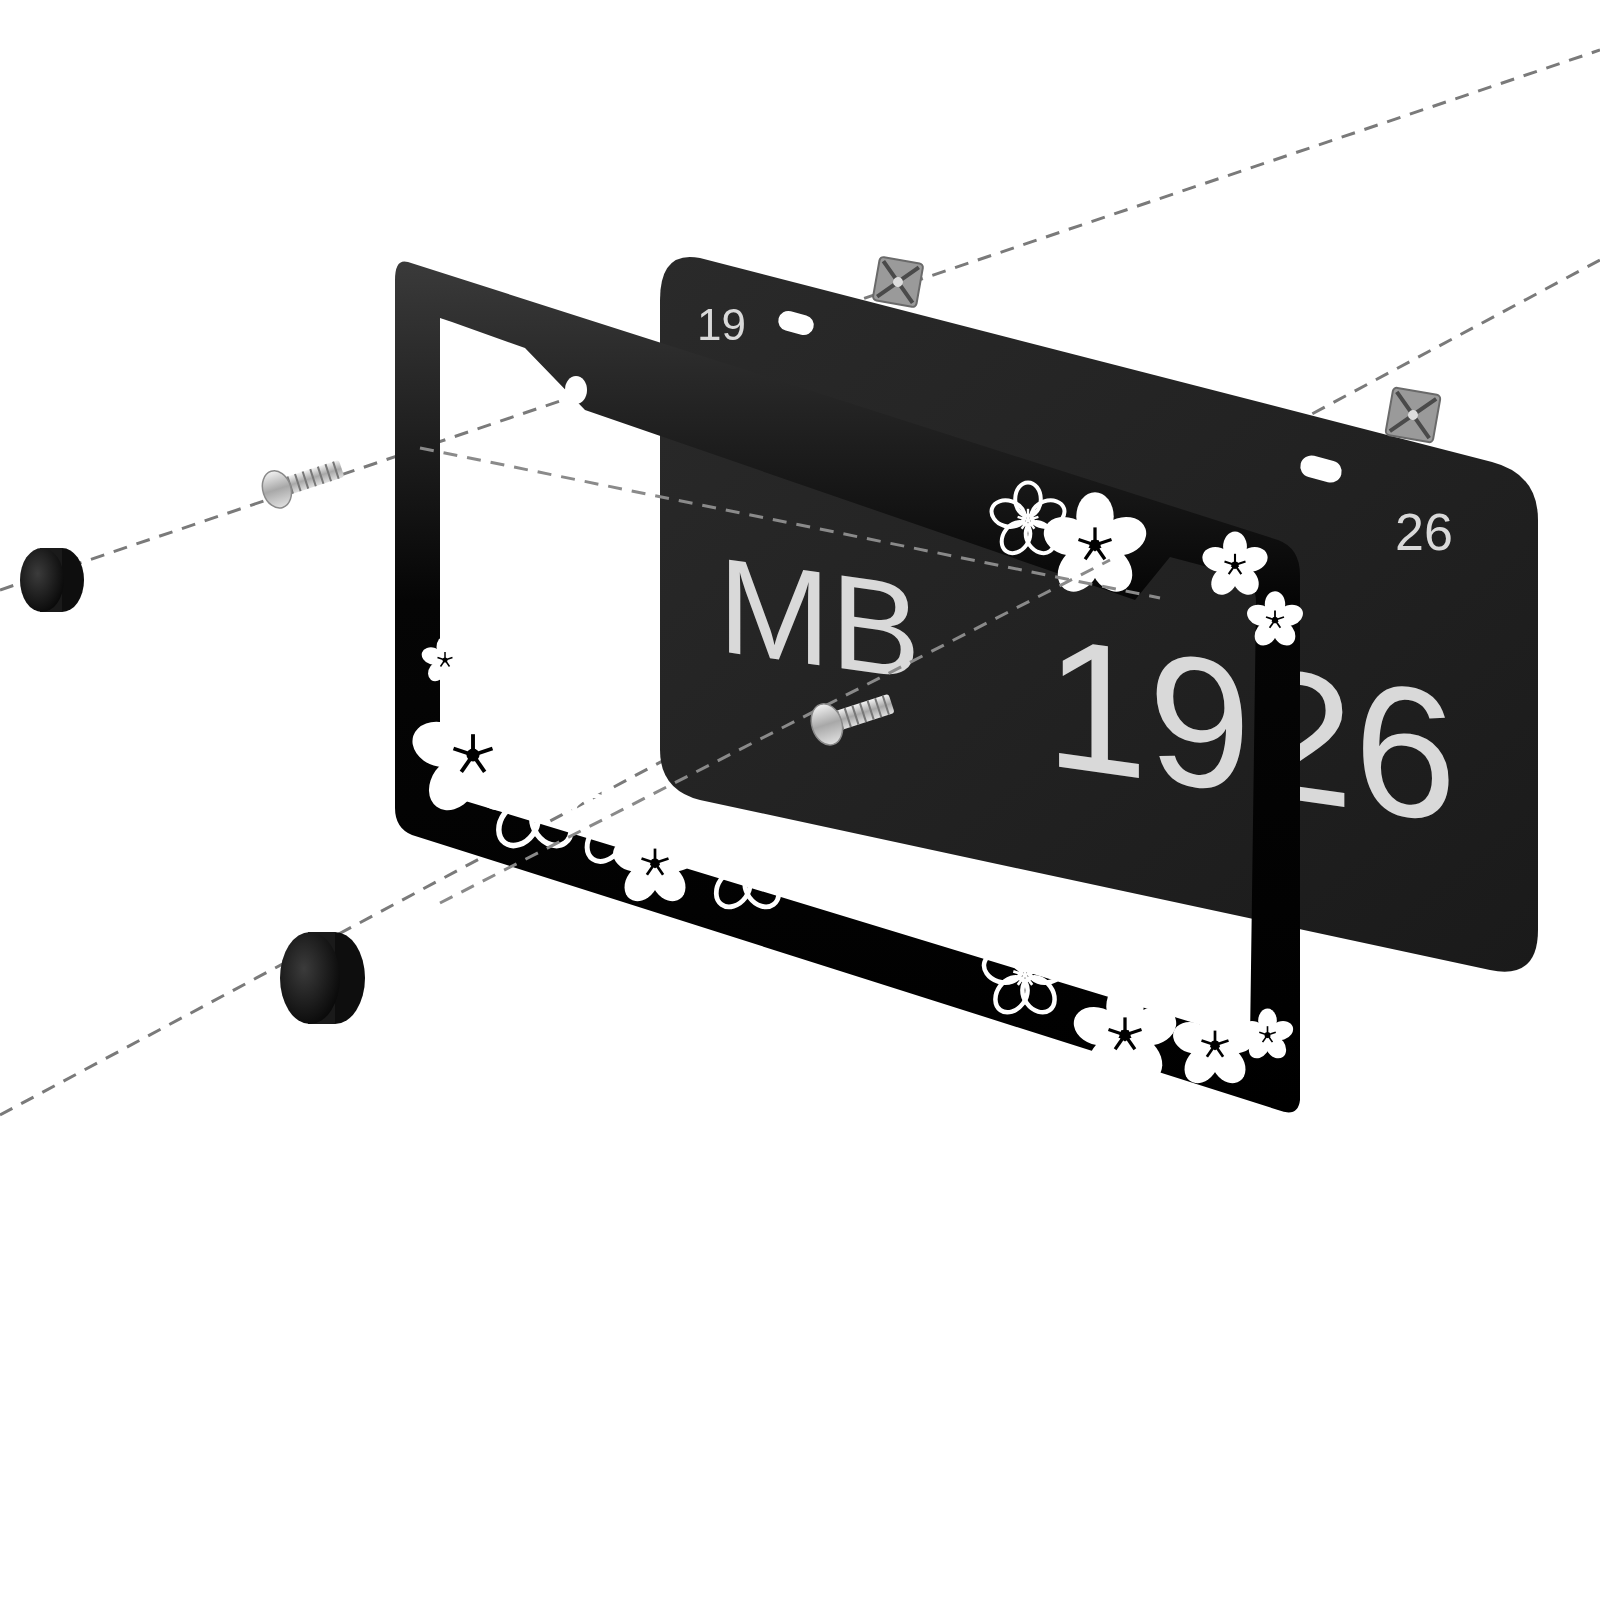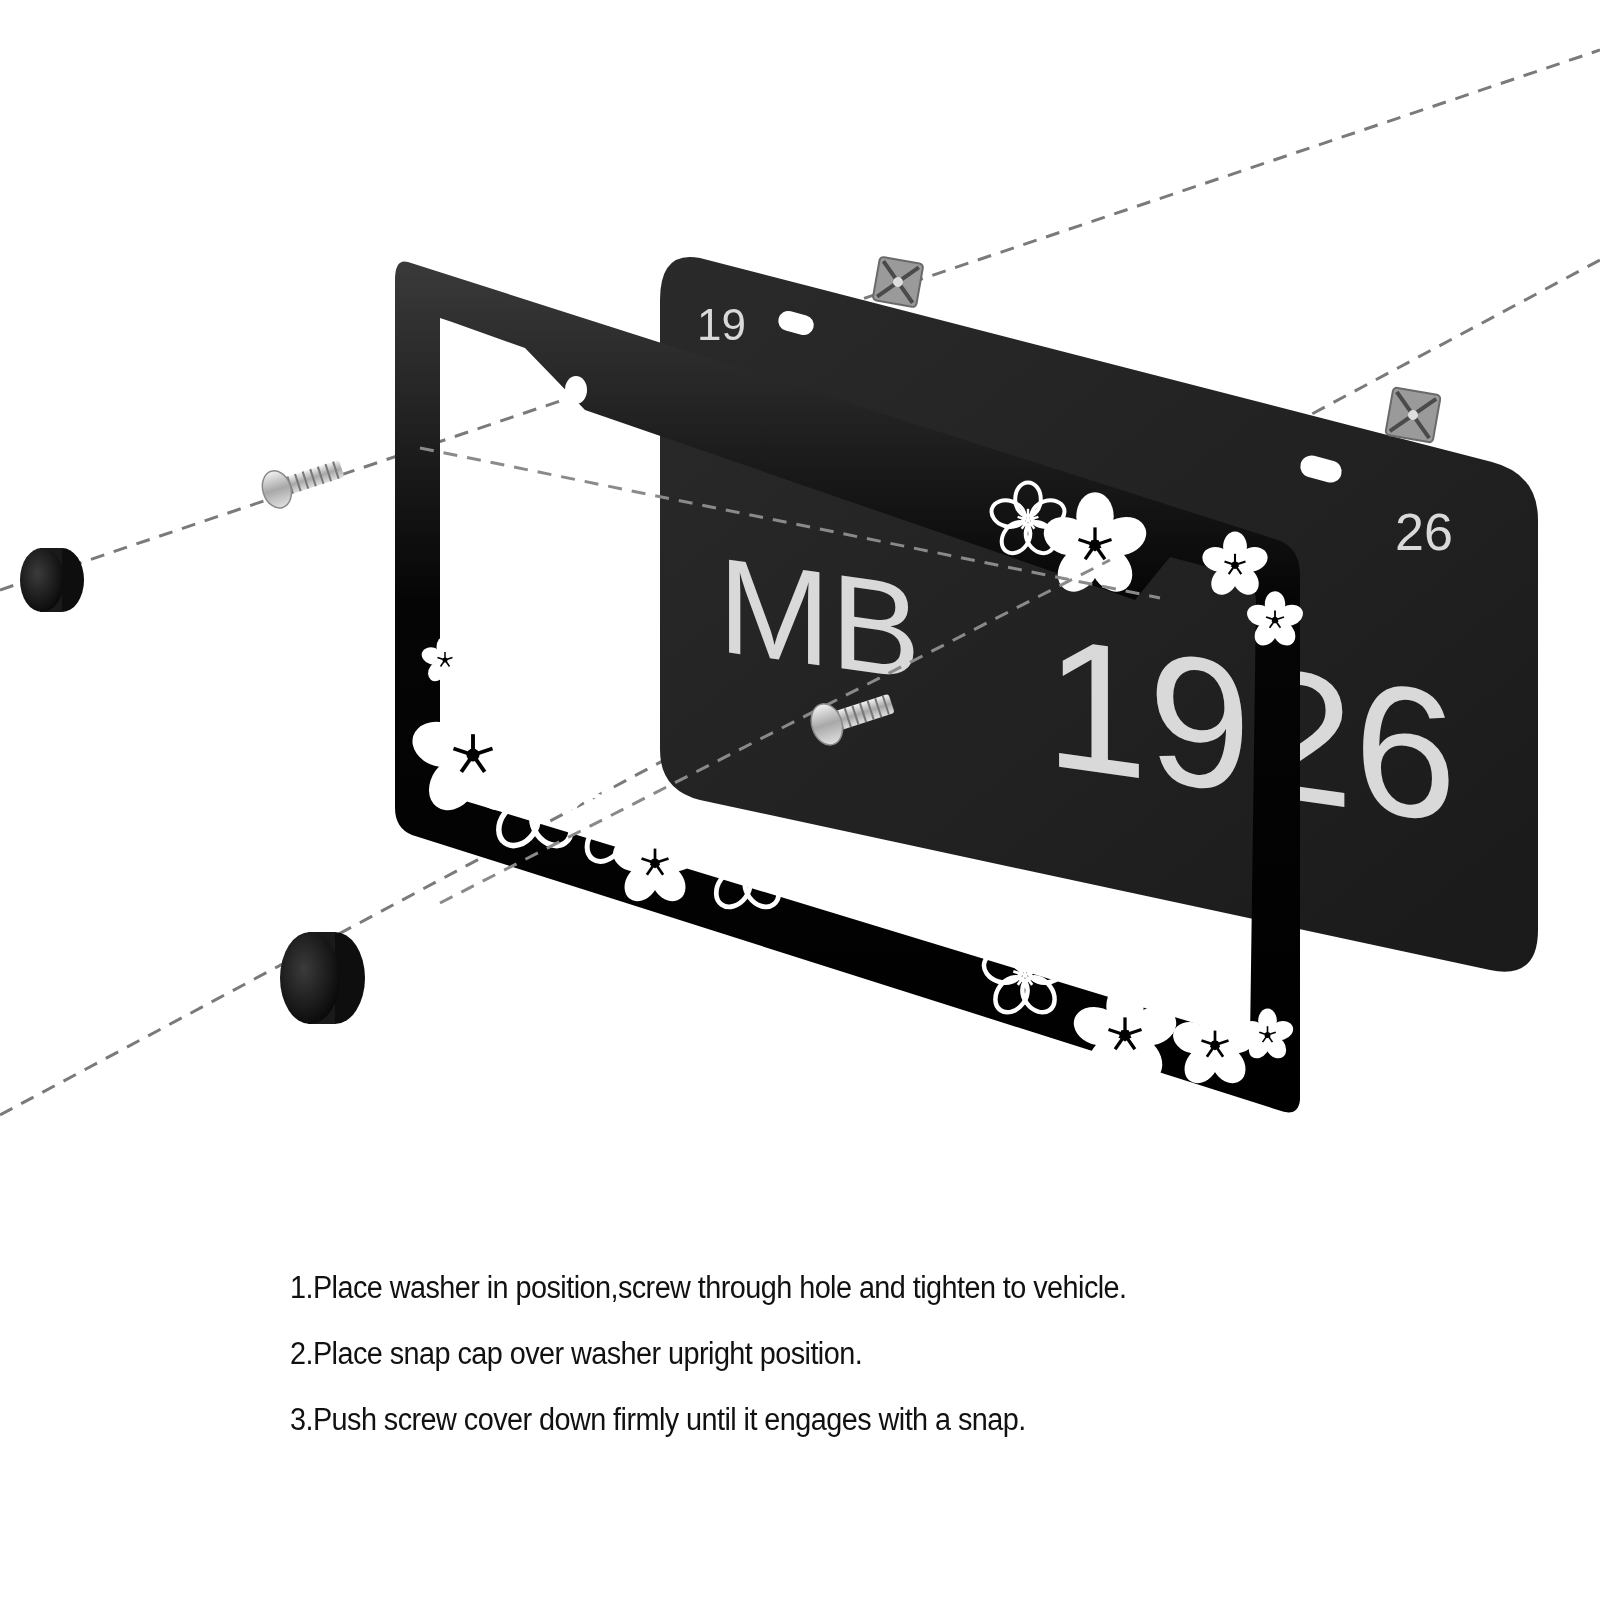--- a/index.html
+++ b/index.html
@@ -156,18 +156,13 @@
       <rect x="40" y="548" width="22" height="64" fill="#1a1a1a"></rect>
       <ellipse cx="42" cy="580" rx="22" ry="32" fill="url(#capGrad)"></ellipse>
     </g>
     <g>
       <ellipse cx="335" cy="978" rx="30" ry="46" fill="#0e0e0e"></ellipse>
       <rect x="308" y="932" width="27" height="92" fill="#1a1a1a"></rect>
       <ellipse cx="310" cy="978" rx="30" ry="46" fill="url(#capGrad)"></ellipse>
     </g>
   </svg>
 
-  <div class="instructions">
-    <div class="step">1.Place washer in position,screw through hole and tighten to vehicle.</div>
-    <div class="step">2.Place snap cap over washer upright position.</div>
-    <div class="step">3.Push screw cover down firmly until it engages with a snap.</div>
-  </div>
 </div>
 
 </body></html>

